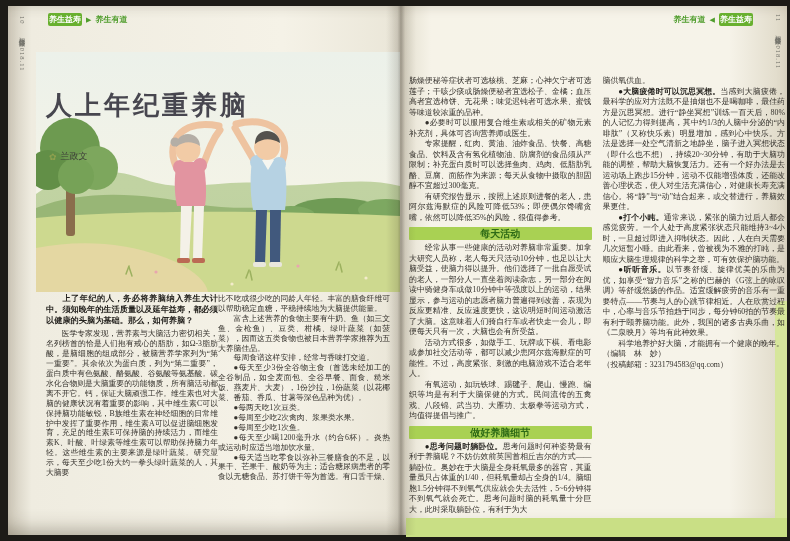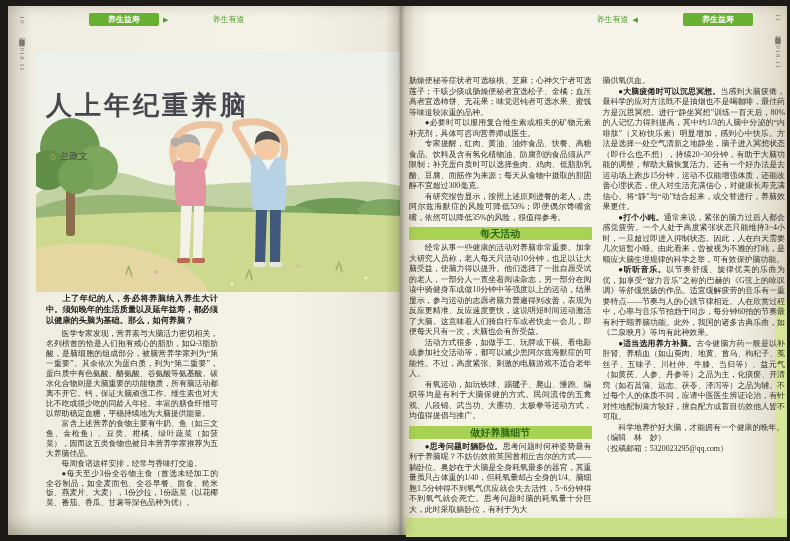--- a/index.html
+++ b/index.html
@@ -13,31 +13,31 @@
     background:linear-gradient(90deg,#e2ddcd 0,#f6f3e8 8%,#f6f3e9 85%,#ded8c6 100%);
     box-shadow:inset 0 -16px 20px -12px rgba(80,70,50,.4), inset 0 10px 12px -10px rgba(80,70,50,.22);}
   .spine-shadow{position:absolute;left:386px;top:6px;width:30px;height:529px;z-index:6;pointer-events:none;
     background:linear-gradient(90deg,rgba(60,50,35,0) 0%,rgba(60,50,35,.16) 38%,rgba(40,32,22,.34) 50%,rgba(60,50,35,.12) 64%,rgba(60,50,35,0) 100%);}
   .spine{position:absolute;writing-mode:vertical-rl;font-size:6.5px;color:#6d6d66;letter-spacing:1px;z-index:4;}
   .pg-left .spine{left:9px;top:10px;}
   .pg-right .spine{right:5px;top:8px;}
   .hdr{position:absolute;top:7px;display:flex;align-items:center;gap:4px;font-size:8px;z-index:4;}
   .pg-left .hdr{left:40px;}
   .pg-right .hdr{right:34px;}
-  .tag-box{background:#68b02f;color:#fff;padding:1px 19px;border-radius:2px;font-weight:bold;margin-left:41px;}
-  .tag-plain{color:#4f9d2c;font-weight:normal;margin-left:40px;}
+  .tag-box{background:#68b02f;color:#fff;padding:1px 1px;border-radius:2px;font-weight:bold;}
+  .tag-plain{color:#4f9d2c;font-weight:bold;}
   .hdr .arr{color:#4f9d2c;font-size:7px;}
   .title{position:absolute;left:38px;top:82px;z-index:3;margin:0;
     font-family:"Liberation Sans",sans-serif;font-weight:bold;font-size:26px;letter-spacing:3px;color:#47464f;}
   .author{position:absolute;left:41px;top:144px;z-index:3;font-size:9px;color:#3c3c38;
     display:flex;gap:4px;align-items:center;}
   .author .fl{color:#8fa04e;font-size:9px;}
   .illus{position:absolute;left:28px;top:46px;width:364px;height:240px;z-index:1;}
   .txt{position:absolute;display:flex;z-index:2;}
-  .pg-left .txt{left:38px;top:288px;width:354px;height:213px;gap:0;flex-direction:column;}
+  .pg-left .txt{left:38px;top:288px;width:354px;height:213px;gap:0;}
   .pg-right .txt{left:9px;top:70px;width:376px;height:438px;gap:11px;}
   .col{overflow:hidden;}
   .pg-left .col{width:172px;}
   .pg-right .col{width:183px;}
   p.bp{margin:0;text-indent:2em;text-align:justify;color:#34312c;}
   .pg-left p.bp{font-size:7.8px;line-height:9.9px;}
   .pg-right p.bp{font-size:7.9px;line-height:10.5px;}
   p.bp.ni{text-indent:0;}
   p.bp.ar{text-indent:0;}
   p.bp b{color:#211f1b;}
@@ -186,22 +186,21 @@
           <p class="bp">活动方式很多，如做手工、玩牌或下棋、看电影或参加社交活动等，都可以减少患阿尔兹海默症的可能性。不过，高度紧张、刺激的电脑游戏不适合老年人。</p>
           <p class="bp">有氧运动，如玩铁球、踢毽子、爬山、慢跑、编织等均是有利于大脑保健的方式。民间流传的五禽戏、八段锦、武当功、大雁功、太极拳等运动方式，均值得提倡与推广。</p>
           <div class="sec-bar"><span>做好养脑细节</span></div>
           <p class="bp"><b>●思考问题时躺卧位。</b>思考问题时何种姿势最有利于养脑呢？不妨仿效前英国首相丘吉尔的方式——躺卧位。奥妙在于大脑是全身耗氧最多的器官，其重量虽只占体重的1/40，但耗氧量却占全身的1/4。脑细胞1.5分钟得不到氧气供应就会失去活性，5~6分钟得不到氧气就会死亡。思考问题时脑的耗氧量十分巨大，此时采取躺卧位，有利于为大</p>
         </div>
       <div class="col">
           <p class="bp ni">脑供氧供血。</p>
           <p class="bp"><b>●大脑疲倦时可以沉思冥想。</b>当感到大脑疲倦，最科学的应对方法既不是抽烟也不是喝咖啡，最佳药方是沉思冥想。进行“静坐冥想”训练一百天后，80%的人记忆力得到提高，其中约1/3的人脑中分泌的“内啡肽”（又称快乐素）明显增加，感到心中快乐。方法是选择一处空气清新之地静坐，脑子进入冥想状态（即什么也不想），持续20~30分钟，有助于大脑功能的调整，帮助大脑恢复活力。还有一个好办法是去运动场上跑步15分钟，运动不仅能增强体质，还能改善心理状态，使人对生活充满信心，对健康长寿充满信心。将“静”与“动”结合起来，或交替进行，养脑效果更佳。</p>
           <p class="bp"><b>●打个小盹。</b>通常来说，紧张的脑力过后人都会感觉疲劳。一个人处于高度紧张状态只能维持3~4小时，一旦超过即进入抑制状态。因此，人在白天需要几次短暂小睡。由此看来，曾被视为不雅的打盹，是顺应大脑生理规律的科学之举，可有效保护脑功能。</p>
           <p class="bp"><b>●听听音乐。</b>以节奏舒缓、旋律优美的乐曲为优，如享受“智力音乐”之称的巴赫的《G弦上的咏叹调》等舒缓悠扬的作品。适宜缓解疲劳的音乐有一重要特点——节奏与人的心跳节律相近。人在欣赏过程中，心率与音乐节拍趋于同步，每分钟60拍的节奏最有利于颐养脑功能。此外，我国的诸多古典乐曲，如《二泉映月》等均有此种效果。</p>
-          <p class="bp"><b>●适当选用养方补脑。</b>古今健脑方药一般是以补肝肾、养精血（如山萸肉、地黄、首乌、枸杞子、菟丝子、五味子、川杜仲、牛膝、当归等）、益元气（如黄芪、人参、丹参等）之品为主，化痰瘀、开清窍（如石菖蒲、远志、茯苓、泽泻等）之品为辅。不过每个人的体质不同，应请中医医生辨证论治，有针对性地配制膏方较好，擅自配方或盲目仿效他人皆不可取。</p>
           <p class="bp">科学地养护好大脑，才能拥有一个健康的晚年。</p>
           <p class="bp ar">（编辑　林　妙）</p>
-          <p class="bp ar">（投稿邮箱：5320023295@qq.com）</p>
+          <p class="bp ar">（投稿邮箱：3231794583@qq.com）</p>
         </div>
     </div>
   </div>
 
   <div class="spine-shadow"></div>
 </div>
 
 </body></html>

